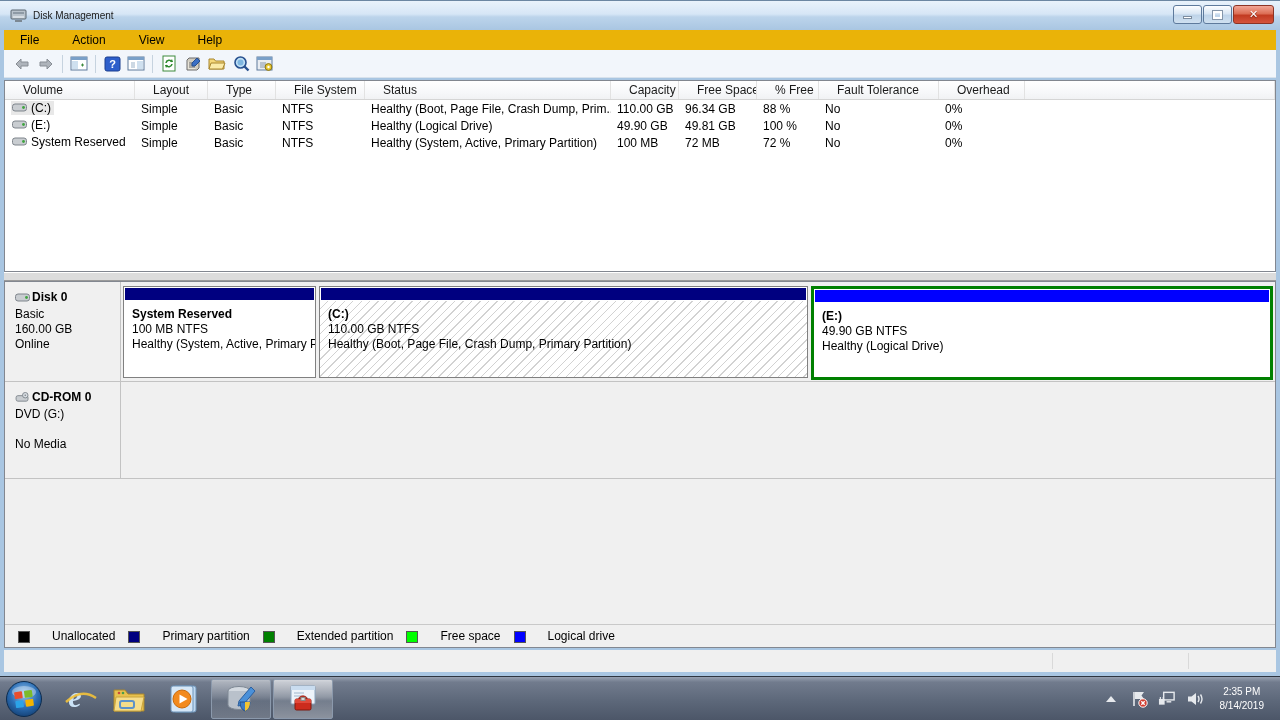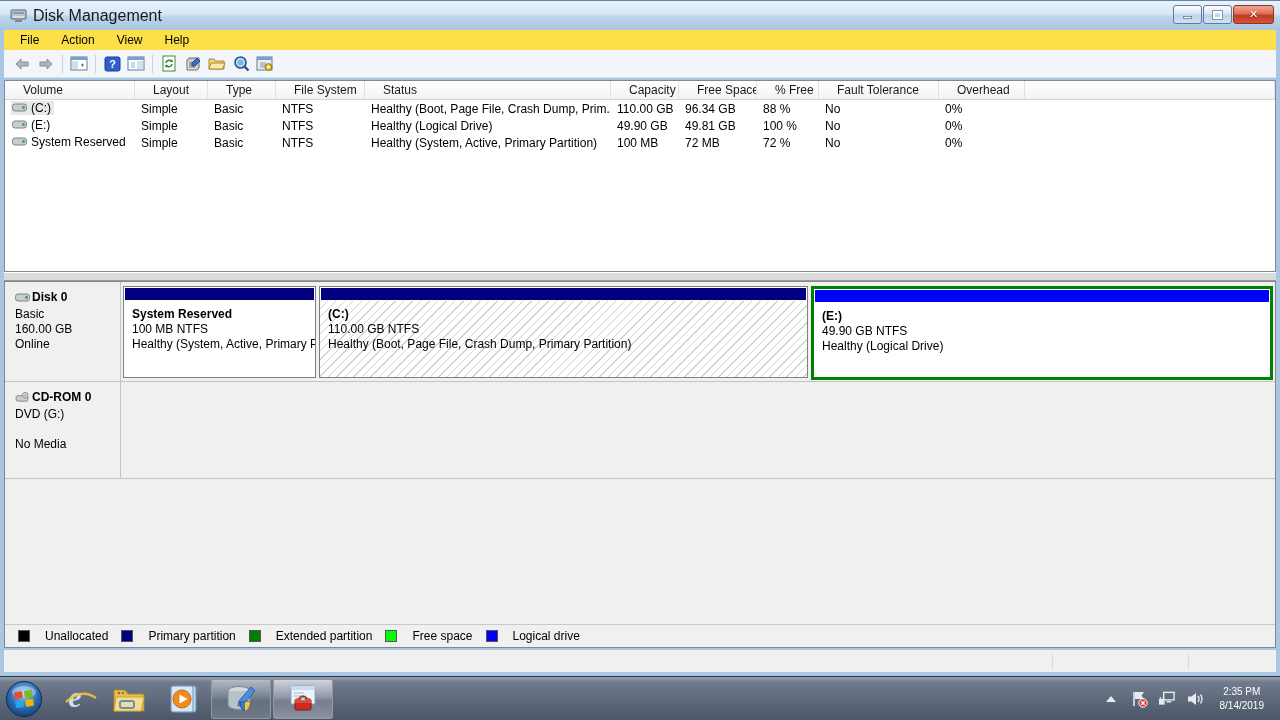--- a/index.html
+++ b/index.html
@@ -4,32 +4,32 @@
 <style>
   * { margin:0; padding:0; box-sizing:border-box; }
   html,body { width:1280px; height:720px; overflow:hidden; }
   body { font-family:"Liberation Sans","DejaVu Sans",sans-serif; font-size:12px; color:#000; background:#000; }
 
   
   .win { position:absolute; left:0; top:0; width:1280px; height:676px; display:flex; flex-direction:column; }
   .titlebar { height:30px; background:linear-gradient(180deg,#E9F2FB 0%,#D6E6F6 45%,#BCD4EB 55%,#A9C6E2 100%);
               border-top:1px solid #6B86A2; display:flex; align-items:center; padding:0 6px; flex:0 0 auto; }
   .title-icon { width:17px; height:15px; margin:0 6px 0 4px; }
-  .title-text { font-size:16px; color:#1a1a1a; }
+  .title-text { font-size:10px; color:#1a1a1a; }
   .win-controls { margin-left:auto; display:flex; gap:1px; align-items:flex-start; height:100%; padding-top:4px; }
   .wc-btn { width:29px; height:19px; border:1px solid #5E7A9C; border-radius:3px;
             background:linear-gradient(180deg,#FDFEFF,#D9E6F4 45%,#BFD4E9 55%,#CFE0F0); 
             display:flex; align-items:center; justify-content:center; }
   .wc-btn.close { width:41px; background:linear-gradient(180deg,#F2A696,#DC6E55 45%,#C23B22 55%,#D5543C); border-color:#8C3425; }
   .glyph-min { width:9px; height:3px; background:#fff; border:1px solid #7d8da0; margin-top:6px; }
   .glyph-restore { width:9px; height:8px; border:2px solid #fff; outline:1px solid #8596aa; background:transparent; }
   .glyph-close { color:#fff; font-size:11px; font-weight:bold; text-shadow:0 1px 1px #7a2315; }
 
   .body { flex:1; background:#A9C6E2; padding:0 4px 4px; display:flex; flex-direction:column; }
-  .menubar { height:20px; background:#fde047; display:flex; align-items:center; padding-left:8px; gap:6px; flex:0 0 auto; }
+  .menubar { height:20px; background:#eab308; display:flex; align-items:center; padding-left:8px; gap:17px; flex:0 0 auto; }
   .menu-item { padding:2px 8px; }
   .toolbar { height:28px; background:#F2F6FB; border-bottom:1px solid #D8E2EC; display:flex; align-items:center; padding-left:6px; flex:0 0 auto; }
   .tb-btn { width:24px; height:22px; display:flex; align-items:center; justify-content:center; }
   .tb-sep { width:1px; height:18px; background:#C6D3DF; margin:0 4px; }
 
   
   .listpane { height:192px; background:#fff; border:1px solid #828790; margin-top:2px; flex:0 0 auto; overflow:hidden; }
   .lv-header { display:flex; height:19px; background:linear-gradient(180deg,#FFFFFF,#F7F8FA 60%,#F1F2F4); border-bottom:1px solid #D5D5D5; }
   .lv-hcell { padding:2px 18px 0; border-right:1px solid #E2E2E2; white-space:nowrap; overflow:hidden; color:#1a1a1a; }
   .lv-row { display:flex; height:17px; align-items:center; }
@@ -55,21 +55,21 @@
   .partition.selected .part-body { background:repeating-linear-gradient(135deg,#ffffff 0px,#ffffff 5px,#d2d2d2 5px,#d2d2d2 6px); }
   .partition.logical { border:3px solid #008000; height:94px; }
   .part-bar { height:12px; margin:1px; flex:0 0 auto; }
   .part-body { flex:1; padding:6px 2px 0 8px; line-height:15px; white-space:nowrap; overflow:hidden; }
   .part-title { font-weight:bold; }
   .p-sysres { width:193px; flex:0 0 auto; }
   .p-c { width:489px; flex:0 0 auto; }
   .p-e { flex:1; }
   .graph-fill { flex:1; }
   .legendbar { height:23px; border-top:1px solid #C9C9C9; display:flex; align-items:center; padding-left:13px; gap:13px; flex:0 0 auto; }
-  .legend-item { display:flex; align-items:center; gap:15px; }
+  .legend-item { display:flex; align-items:flex-end; gap:22px; }
   .legend-swatch { width:12px; height:12px; border:1px solid #555; }
 
   
   .statusbar { height:22px; background:#F0F0F0; margin-top:2px; position:relative; flex:0 0 auto; }
   .sb-div { position:absolute; top:3px; bottom:3px; width:1px; background:#D9D9D9; }
 
   
   .taskbar { position:absolute; left:0; top:676px; width:1280px; height:44px;
              background:linear-gradient(180deg,#98A1B1 0%,#717B8D 12%,#5D687A 55%,#4C5668 100%);
              border-top:1px solid #2E3540; display:flex; align-items:center; }

